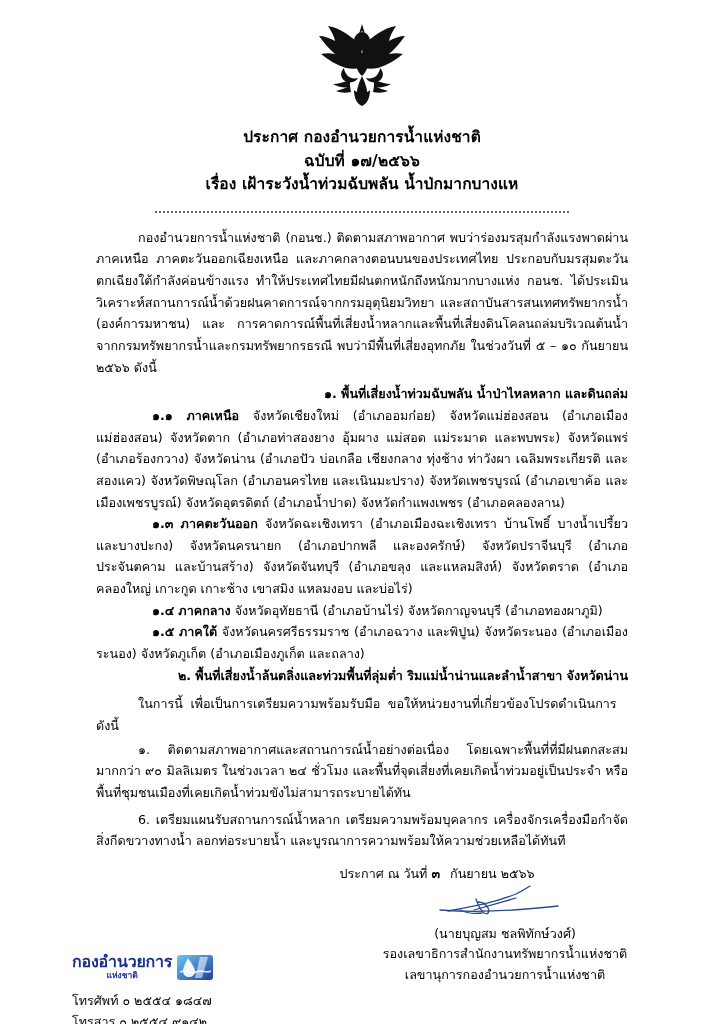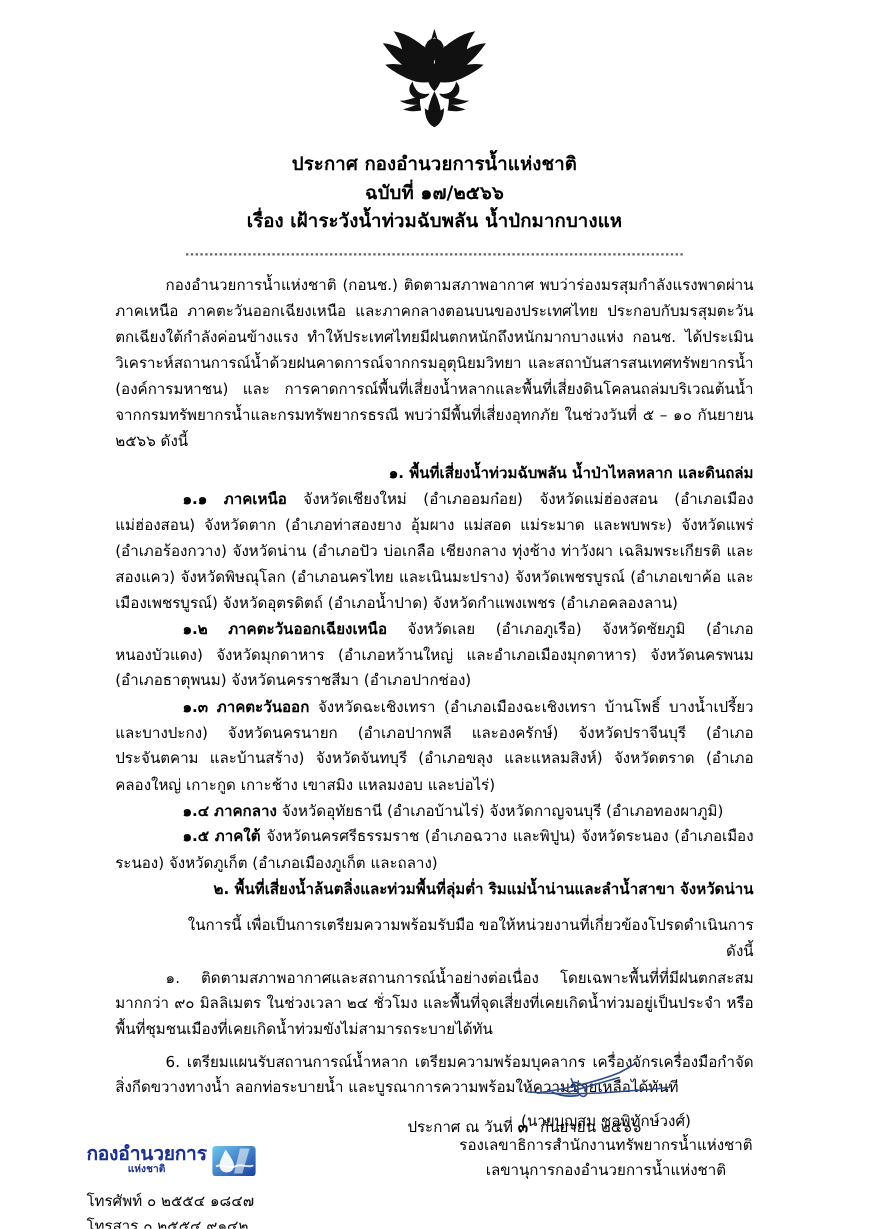--- a/index.html
+++ b/index.html
@@ -66,21 +66,21 @@
     font-size: 12.6px;
     line-height: 1.72;
     text-align: justify;
     text-justify: inter-word;
   }
   .para {
     margin: 0;
     text-indent: 42px;
     text-align: justify;
   }
-  .para.nojust { text-align: right; }
+  .para.nojust { text-align: left; font-family: Liberation Mono, monospace; }
   .head {
     margin: 0;
     text-indent: 42px;
     font-weight: bold;
     text-align: right;
   }
   .sub {
     margin: 0;
     text-indent: 56px;
     text-align: justify;
@@ -220,25 +220,20 @@
     <div class="spacer-sm"></div>
 
     <p class="head">๑. พื้นที่เสี่ยงน้ำท่วมฉับพลัน น้ำป่าไหลหลาก และดินถล่ม</p>
 
     <p class="sub">
       <b>๑.๑</b>
       <b>ภาคเหนือ</b>
       <span>จังหวัดเชียงใหม่ (อำเภออมก๋อย) จังหวัดแม่ฮ่องสอน (อำเภอเมืองแม่ฮ่องสอน) จังหวัดตาก (อำเภอท่าสองยาง อุ้มผาง แม่สอด แม่ระมาด และพบพระ) จังหวัดแพร่ (อำเภอร้องกวาง) จังหวัดน่าน (อำเภอปัว บ่อเกลือ เชียงกลาง ทุ่งช้าง ท่าวังผา เฉลิมพระเกียรติ และสองแคว) จังหวัดพิษณุโลก (อำเภอนครไทย และเนินมะปราง) จังหวัดเพชรบูรณ์ (อำเภอเขาค้อ และเมืองเพชรบูรณ์) จังหวัดอุตรดิตถ์ (อำเภอน้ำปาด) จังหวัดกำแพงเพชร (อำเภอคลองลาน)</span>
     </p>
 
-    <p class="sub">
-      <b>๑.๒</b>
-      <b>ภาคตะวันออกเฉียงเหนือ</b>
-      <span>จังหวัดเลย (อำเภอภูเรือ) จังหวัดชัยภูมิ (อำเภอหนองบัวแดง) จังหวัดมุกดาหาร (อำเภอหว้านใหญ่ และอำเภอเมืองมุกดาหาร) จังหวัดนครพนม (อำเภอธาตุพนม) จังหวัดนครราชสีมา (อำเภอปากช่อง)</span>
-    </p>
 
     <p class="sub">
       <b>๑.๓</b>
       <b>ภาคตะวันออก</b>
       <span>จังหวัดฉะเชิงเทรา (อำเภอเมืองฉะเชิงเทรา บ้านโพธิ์ บางน้ำเปรี้ยว และบางปะกง) จังหวัดนครนายก (อำเภอปากพลี และองครักษ์) จังหวัดปราจีนบุรี (อำเภอประจันตคาม และบ้านสร้าง) จังหวัดจันทบุรี (อำเภอขลุง และแหลมสิงห์) จังหวัดตราด (อำเภอคลองใหญ่ เกาะกูด เกาะช้าง เขาสมิง แหลมงอบ และบ่อไร่)</span>
     </p>
 
     <p class="sub nojust">
       <b>๑.๔</b>
       <b>ภาคกลาง</b>

